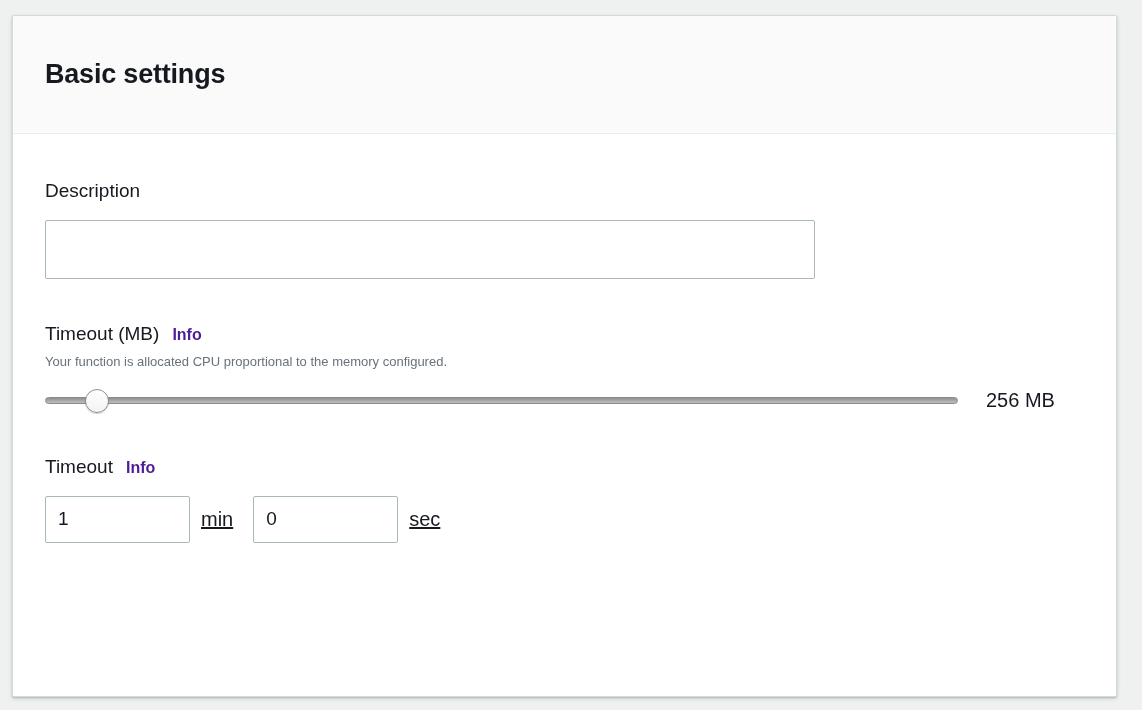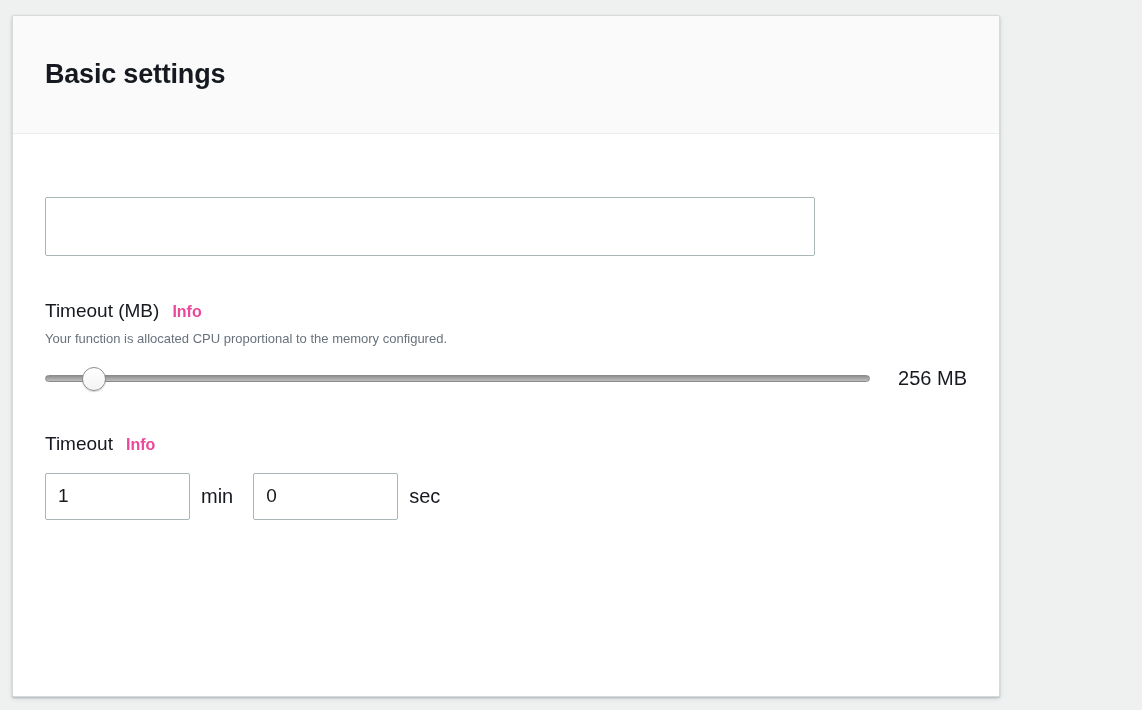--- a/index.html
+++ b/index.html
@@ -21,21 +21,21 @@
     width: 1142px;
     height: 710px;
     box-sizing: border-box;
   }
 
   
   .card {
     position: absolute;
     left: 12px;
     top: 15px;
-    width: 988px;
+    width: 1105px;
     height: 682px;
     box-sizing: border-box;
     background: #ffffff;
     border: 1px solid #d5dbdb;
     border-radius: 2px;
     box-shadow: 0 1px 2px rgba(0, 28, 36, .22), 0 2px 5px rgba(0, 28, 36, .10);
     overflow: hidden;
   }
 
   .card-header {
@@ -66,21 +66,21 @@
     color: #16191f;
     line-height: 1.2;
     display: flex;
     align-items: baseline;
     gap: 13px;
   }
 
   .info-link {
     font-size: 16px;
     font-weight: bold;
-    color: #ec4899;
+    color: #4c1d95;
     text-decoration: none;
     cursor: pointer;
     line-height: 1.2;
     text-align: center;
   }
 
   .field-hint {
     font-size: 13px;
     color: #68727c;
     line-height: 1.25;
@@ -177,37 +177,41 @@
   .timeout-input {
     width: 145px;
     height: 47px;
   }
 
   .unit-label {
     font-size: 20px;
     color: #16191f;
     margin: 0 20px 0 11px;
     line-height: 1;
+    text-decoration: underline;
   }
   .unit-label.last { margin-right: 8px; }
 </style>
 </head>
 <body>
 
 <div class="page">
 
   <section class="card">
 
     <header class="card-header">
       <h1 class="card-title">Basic settings</h1>
     </header>
 
     <div class="card-body">
 
       <div class="field-group">
+        <div class="field-label">
+          <span>Description</span>
+        </div>
         <input id="description-field" class="text-input" type="text" value="" style="">
       </div>
 
       <div class="memory-group">
         <div class="field-label">
           <span>Timeout (MB)</span>
           <a class="info-link">Info</a>
         </div>
         <div class="field-hint">Your function is allocated CPU proportional to the memory configured.</div>
 

